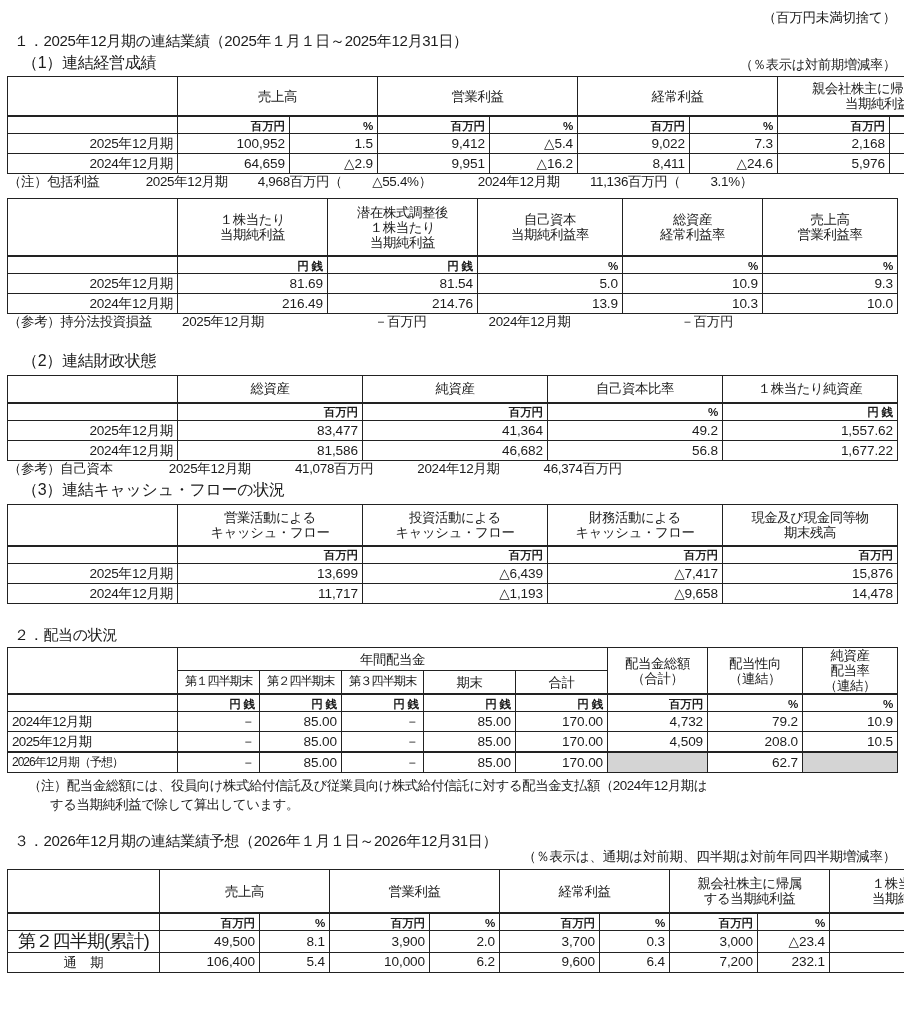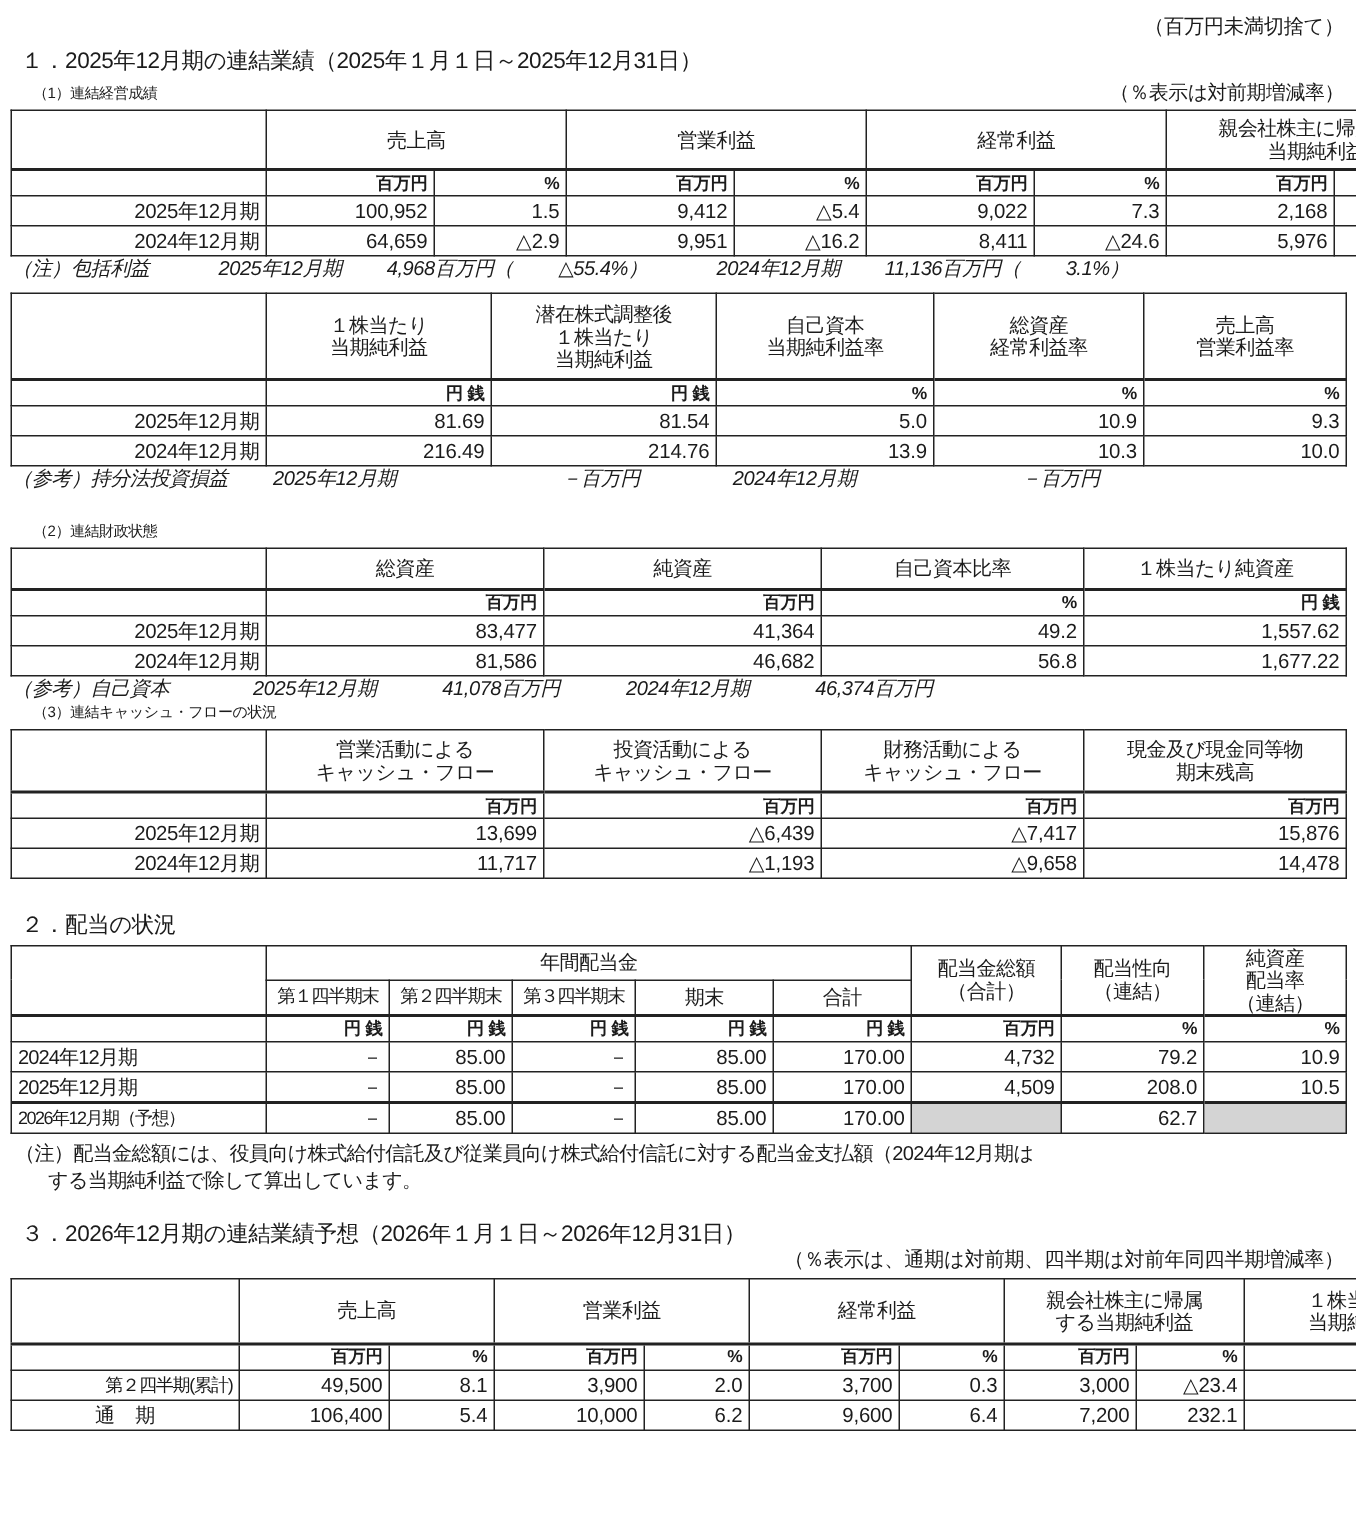--- a/index.html
+++ b/index.html
@@ -30,21 +30,21 @@
     padding-right: 8px;
     font-size: 13.5px;
     letter-spacing: -0.2px;
   }
   .sec-head {
     font-size: 15px;
     padding-left: 14px;
     letter-spacing: -0.3px;
   }
   .sub-head {
-    font-size: 10px;
+    font-size: 16px;
     padding-left: 22px;
     letter-spacing: -0.3px;
   }
   .headline-row {
     display: flex;
     align-items: flex-end;
     justify-content: space-between;
   }
   .headline-row .right-note { font-size: 13.2px; }
 
@@ -96,21 +96,21 @@
   td.blank { border: 1px solid #222; }
   .thick-top { border-top-width: 2px !important; }
   .shaded { background: #d4d4d4; }
 
   
   tr.unitrow td { height: 16px; font-weight: bold; }
   tr.datarow td { height: 19px; }
   tr.hdr2 th, tr.hdr2 td { height: 22px; }
 
   .notes {
-    padding-left: 10px;
+    padding-left: 28px;
     font-size: 13.4px;
     letter-spacing: -0.45px;
     line-height: 1.36;
   }
   .notes .indent { padding-left: 22px; display: block; }
 
   .gap4  { height: 4px; }
   .gap6  { height: 6px; }
   .gap8  { height: 8px; }
   .gap18 { height: 18px; }
@@ -120,21 +120,20 @@
     height: 10px;
     overflow: hidden;
     color: #f3f3f3;
     font-size: 12px;
   }
   .inline-note {
     font-size: 13.4px;
     padding-left: 8px;
     letter-spacing: -0.3px;
     white-space: nowrap;
-    font-style: italic;
   }
   .inline-note span.sp1 { display:inline-block; width: 46px; }
   .inline-note span.sp2 { display:inline-block; width: 30px; }
 </style>
 </head>
 <body>
 
 <div class="page">
 
   <div class="topcut">&nbsp;</div>
@@ -519,21 +518,21 @@
         <td class="unit thick-top">%</td>
         <td class="unit thick-top">百万円</td>
         <td class="unit thick-top">%</td>
         <td class="unit thick-top">百万円</td>
         <td class="unit thick-top">%</td>
         <td class="unit thick-top">百万円</td>
         <td class="unit thick-top">%</td>
         <td class="unit thick-top">円 銭</td>
       </tr>
       <tr class="datarow">
-        <td class="rowlab-l" style="text-align:right;font-size:12px;letter-spacing:-0.8px">第２四半期(累計)</td>
+        <td class="rowlab-l" style="text-align:center;font-size:18px;letter-spacing:-0.8px">第２四半期(累計)</td>
         <td class="num">49,500</td>
         <td class="num">8.1</td>
         <td class="num">3,900</td>
         <td class="num">2.0</td>
         <td class="num">3,700</td>
         <td class="num">0.3</td>
         <td class="num">3,000</td>
         <td class="num">△23.4</td>
         <td class="num">114.03</td>
       </tr>

